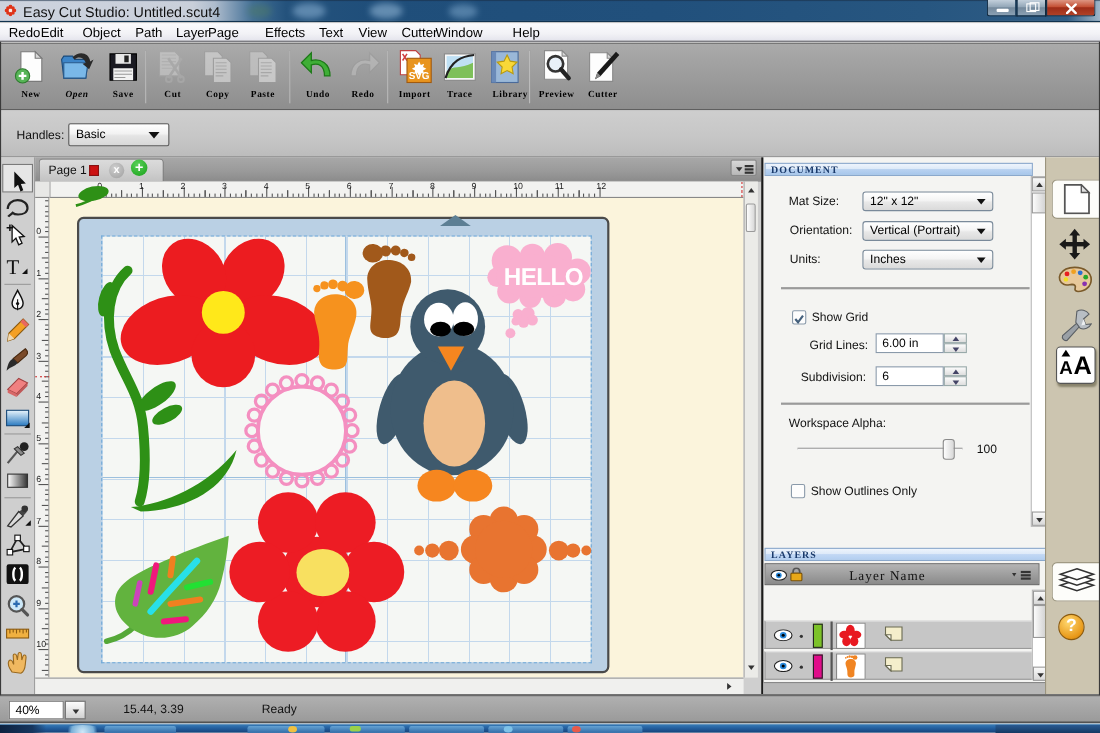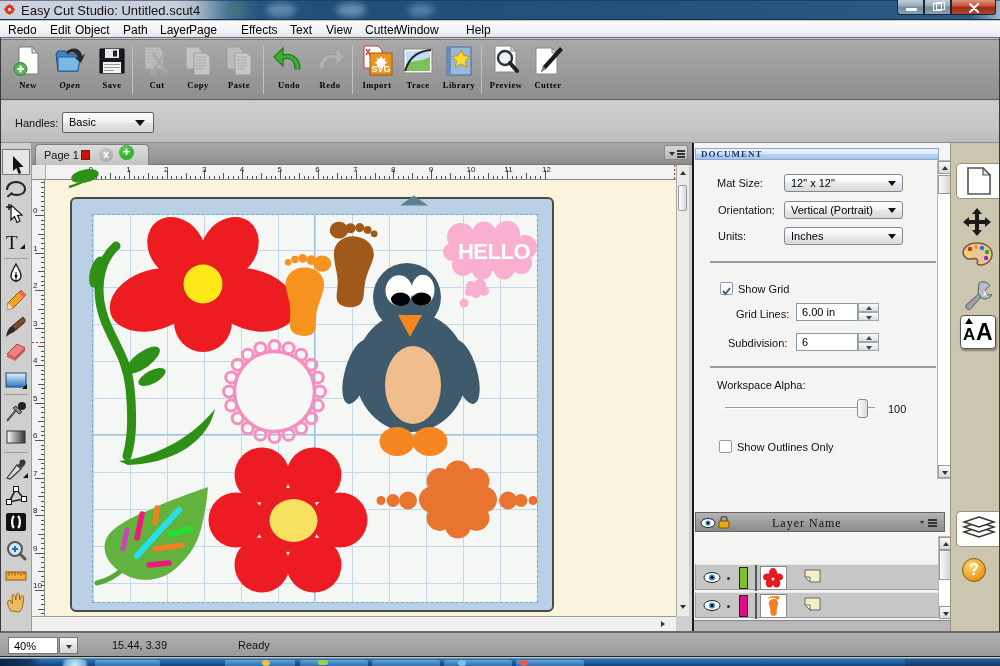--- a/index.html
+++ b/index.html
@@ -199,21 +199,21 @@
       <div id="wclose" class="wbtn">
           <svg width="10" height="10" viewBox="0 0 10 10" style="position:absolute;left:17px;top:2.5px;">
             <path d="M1 1 L9 9 M9 1 L1 9" stroke="#fff" stroke-width="2.2" stroke-linecap="round"></path>
           </svg>
         </div>
     </div>
   </div>
 
   <div id="menubar" class="abs">
     <span style="left:8px">Redo</span>
-      <span style="left:50px">Edit</span>
+      <span style="left:37px">Edit</span>
       <span style="left:75px">Object</span>
     <span style="left:123px">Path</span>
       <span style="left:160px">Layer</span>
       <span style="left:189px">Page</span>
     <span style="left:241px">Effects</span>
       <span style="left:290px">Text</span>
       <span style="left:326px">View</span>
     <span style="left:365px">Cutter</span>
       <span style="left:396px">Window</span>
       <span style="left:466px">Help</span>
@@ -297,21 +297,21 @@
     </div>
     <div class="tbitem" style="left:397px;">
       <svg width="32" height="32" viewBox="0 0 32 32">
         <rect x="2" y="4" width="28" height="24" fill="#f8f8f8" stroke="#888"></rect>
         <rect x="4" y="6" width="24" height="20" fill="#bfe0f4"></rect>
         <path d="M4 26 L4 20 C10 14 16 18 28 12 L28 26 Z" fill="#7ec05a"></path>
         <path d="M3 26 C8 10 18 6 29 5" fill="none" stroke="#222" stroke-width="2"></path>
       </svg>
       <div class="tblabel">Trace</div>
     </div>
-    <div class="tbitem" style="left:438px;">
+    <div class="tbitem" style="left:438px;text-align:right;">
       <svg width="32" height="32" viewBox="0 0 32 32">
         <rect x="4" y="2" width="24" height="28" fill="#9ab8d8" stroke="#4a6a9a"></rect>
         <rect x="4" y="2" width="4" height="28" fill="#6a8ab8"></rect>
         <path d="M18 5 l2.8 5.6 l6.2 .9 l-4.5 4.4 l1 6.1 l-5.5 -2.9 l-5.5 2.9 l1 -6.1 l-4.5 -4.4 l6.2 -.9 Z" fill="#f8d838" stroke="#b89a10"></path>
       </svg>
       <div class="tblabel">Library</div>
     </div>
     <div class="tbitem" style="left:485px;">
       <svg width="32" height="32" viewBox="0 0 32 32">
         <path d="M5 1 L21 1 L26 6 L26 27 L5 27 Z" fill="#fdfdfd" stroke="#8a8a8a"></path>
@@ -934,20 +934,21 @@
       <div class="pansb" style="left:243px;top:17px;width:15px;height:319px;">
         <div class="sbbtn" style="top:0px;">
             <div class="tri-up"></div>
           </div>
         <div class="sbthumb" style="top:14px;height:19px;"></div>
         <div class="sbbtn" style="top:304px;">
             <div class="tri-dn"></div>
           </div>
       </div>
 
+      <div class="phdr" id="layershdr" style="top:355px;left:1px;width:256px;background:linear-gradient(#eef4fc 0%,#dce9f8 49%,#c2d8f4 51%,#b2cef0 100%);">LAYERS</div>
       <div id="layercols" style="position:absolute;left:1px;top:369px;width:250px;height:20px;background:linear-gradient(#b4b4b4,#8a8a8a);border:1px solid #666;">
         <svg width="16" height="10" viewBox="0 0 16 10" style="position:absolute;left:4px;top:5px;">
             <ellipse cx="8" cy="5" rx="7" ry="4.5" fill="#fff" stroke="#222"></ellipse>
             <circle cx="8" cy="5" r="2.6" fill="#2a8adc"></circle>
             <circle cx="8" cy="5" r="1.2" fill="#000"></circle>
           </svg>
         <svg width="12" height="13" viewBox="0 0 12 13" style="position:absolute;left:22px;top:3px;">
             <rect x="1" y="5" width="10" height="7" rx="1" fill="#e8a818" stroke="#7a5208"></rect>
             <path d="M3 5 V3.5 a3 3 0 0 1 6 0 V5" fill="none" stroke="#555" stroke-width="1.6"></path>
           </svg>

